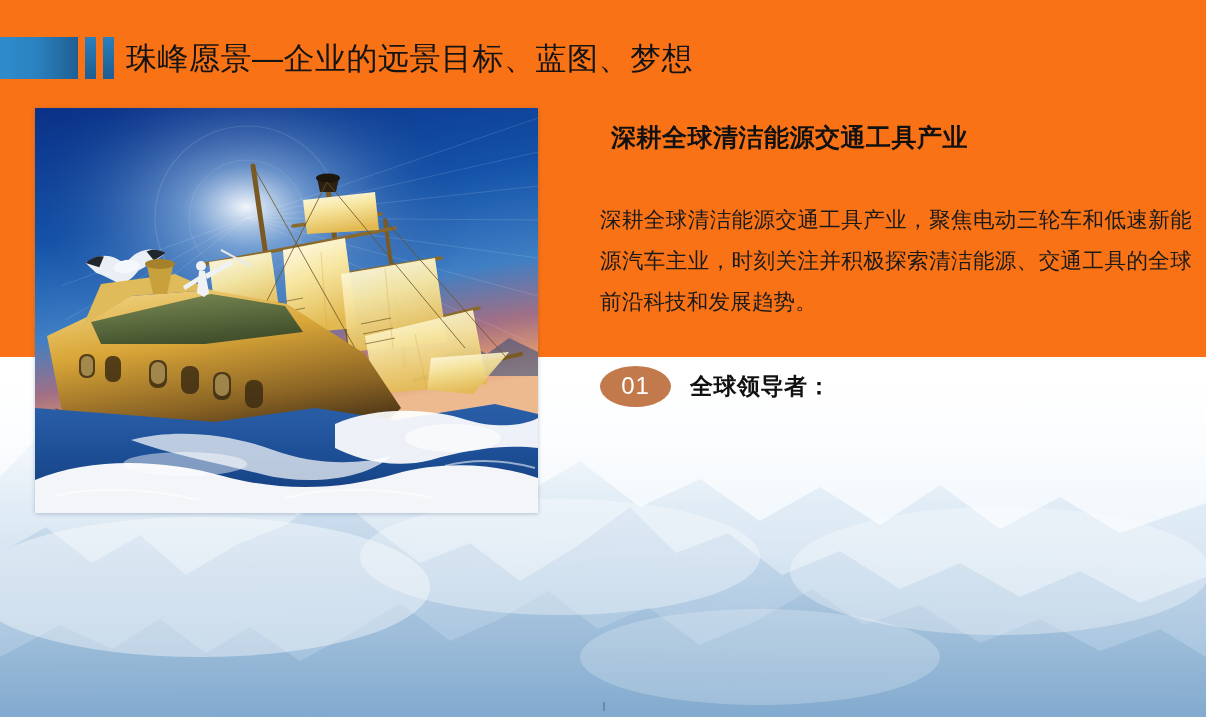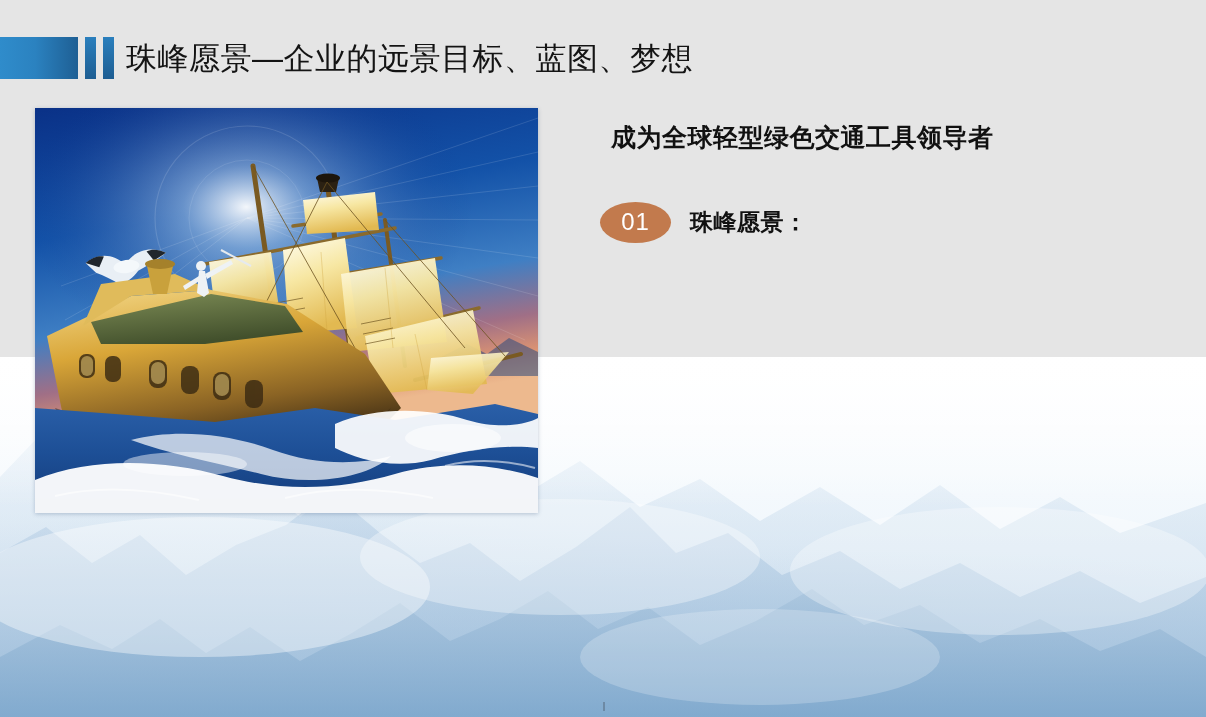--- a/index.html
+++ b/index.html
@@ -7,21 +7,21 @@
     width:1206px; height:717px;
     overflow:hidden;
     background:#ffffff;
     font-family:"Liberation Sans","DejaVu Sans",sans-serif;
   }
 
   
   .slide {
     position:relative;
     width:1206px; height:717px;
-    background:#e5e5e5;
+    background:#f97316;
     overflow:hidden;
   }
 
   
   .bg-wrap{
     position:absolute; left:0; right:0; bottom:0; height:360px;
     overflow:hidden; pointer-events:none;
   }
   .bg-wash{
     position:absolute; inset:0;
@@ -353,28 +353,29 @@
       <g stroke="#ffffff" stroke-opacity=".55" stroke-width="2" fill="none">
         <path d="M20,388 C70,376 120,382 164,392"></path>
         <path d="M250,390 C296,378 350,380 398,390"></path>
         <path d="M410,358 C440,350 470,352 500,360"></path>
       </g>
     </svg>
   </div>
 
   <div class="rightcol">
 
-    <div class="r-heading">成为全球轻型绿色交通工具领导者</div>
+    <div class="r-heading">深耕全球清洁能源交通工具产业</div>
 
     <div class="block b1">
+      <div class="blk-body">深耕全球清洁能源交通工具产业，聚焦电动三轮车和低速新能源汽车主业，时刻关注并积极探索清洁能源、交通工具的全球前沿科技和发展趋势。</div>
     </div>
 
     <div class="block b2">
       <div class="blk-head">
         <div class="badge">01</div>
-        <div class="blk-title">珠峰愿景：</div>
+        <div class="blk-title">全球领导者：</div>
       </div>
     </div>
 
   </div>
 
   <div class="page-mark"></div>
 </div>
 
 </body></html>

